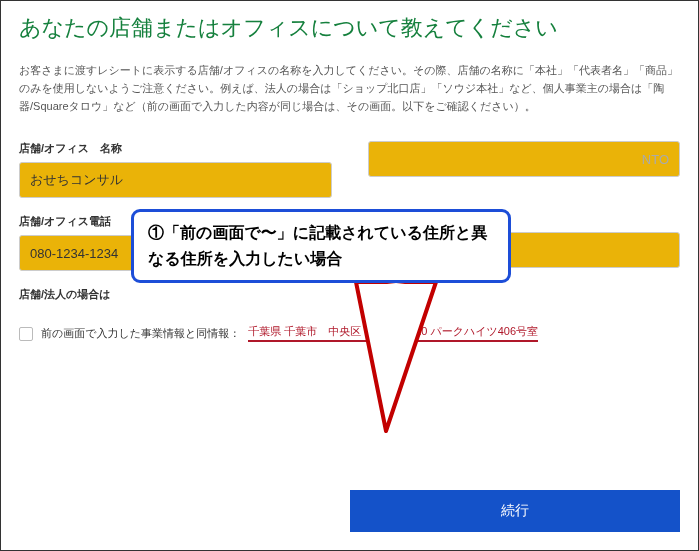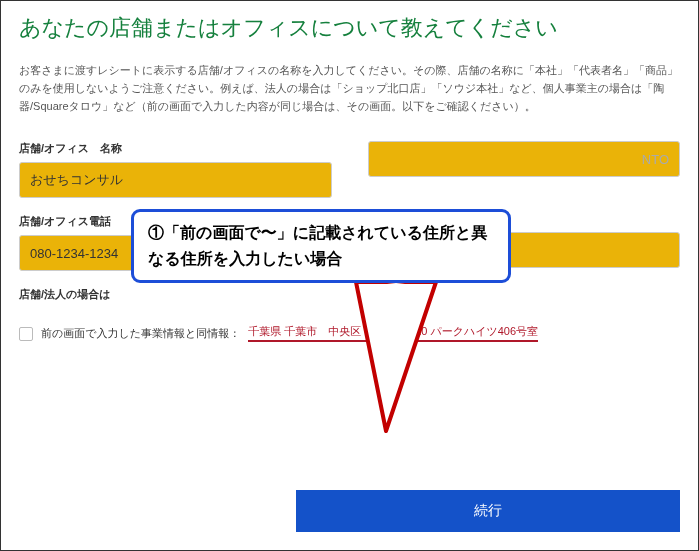--- a/index.html
+++ b/index.html
@@ -71,21 +71,21 @@
     .prior-address {
       color: #b0182a;
       border-bottom: 1px solid #b0182a;
       box-shadow: 0 1px 0 #b0182a;
       padding-bottom: 1px;
     }
     .continue-btn {
       position: absolute;
       right: 18px;
       bottom: 18px;
-      width: 384px;
+      width: 330px;
       height: 42px;
       background: #1452c9;
       color: #fff;
       border: none;
       font-size: 14px;
       font-weight: 500;
       cursor: pointer;
     }
     
     .callout {

